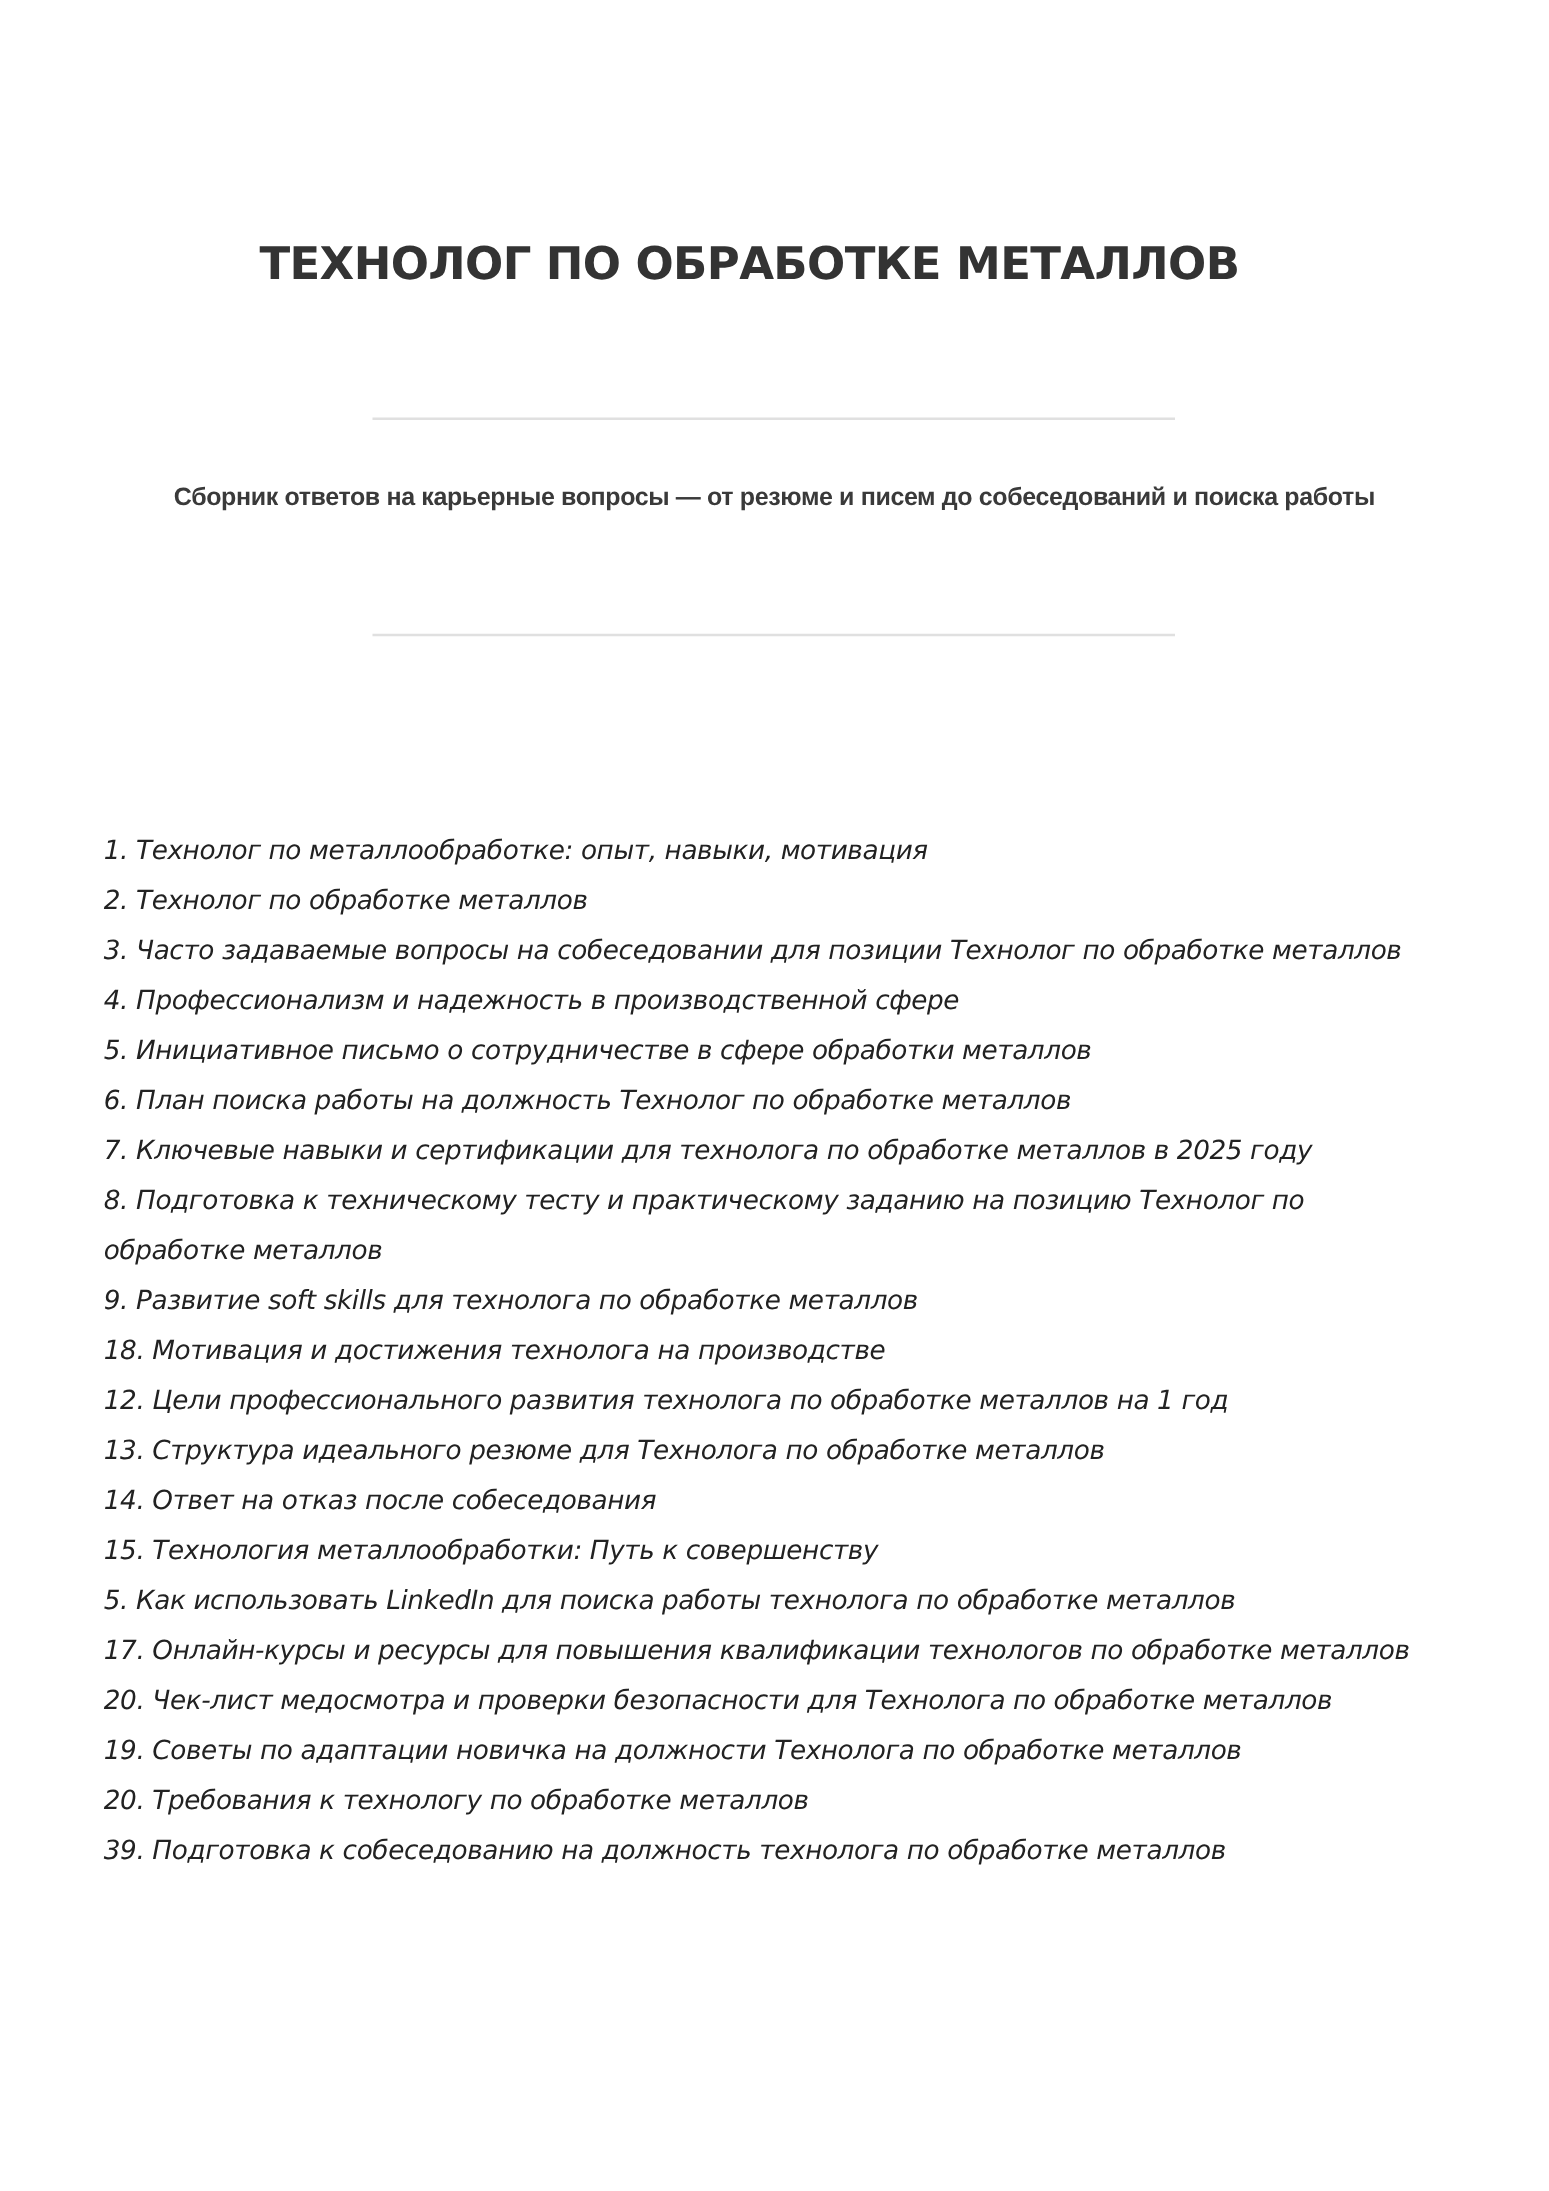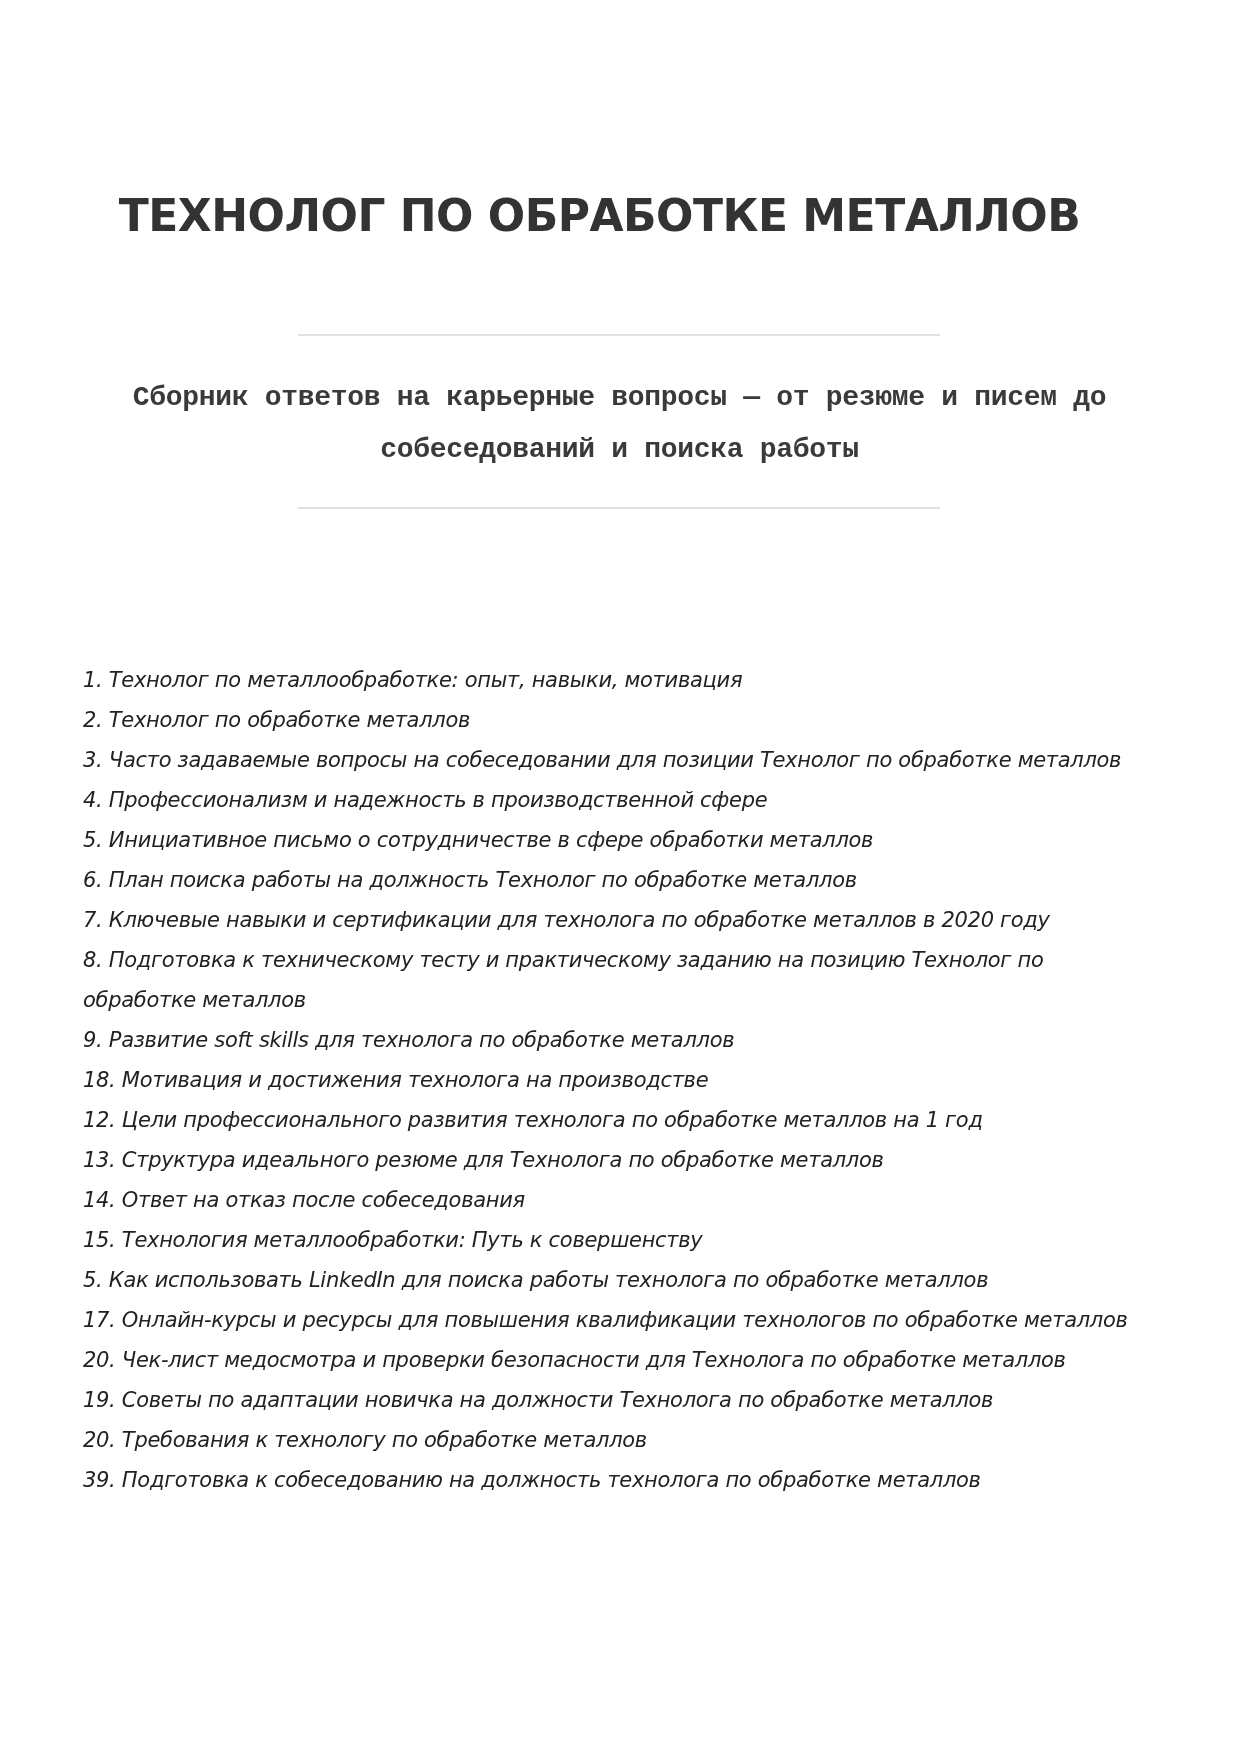--- a/index.html
+++ b/index.html
@@ -16,44 +16,44 @@
       color: #333333;
     }
     .title {
       position: absolute;
       top: 190px;
       left: 0;
       width: 1199px;
       text-align: center;
       font-family: "DejaVu Sans", sans-serif;
       font-weight: bold;
-      font-size: 44px;
+      font-size: 36px;
       letter-spacing: -0.5px;
       color: #333333;
       line-height: 1.2;
       margin: 0;
     }
     .divider {
       position: absolute;
       left: 298px;
       width: 642px;
       height: 2px;
       background: #e0e0e0;
     }
     .divider.top { top: 334px; }
     .divider.bottom { top: 507px; }
     .subtitle {
       position: absolute;
       top: 372px;
       left: 100px;
       width: 1039px;
       text-align: center;
-      font-family: Liberation Mono, monospace;
+      font-family: Liberation Sans, sans-serif;
       font-weight: bold;
-      font-size: 28px;
+      font-size: 20px;
       line-height: 52px;
       color: #3a3a3a;
       letter-spacing: -0.3px;
       margin: 0;
     }
     .toc {
       position: absolute;
       top: 660px;
       left: 83px;
       width: 1060px;
@@ -83,21 +83,21 @@
 
 <div class="divider bottom"></div>
 
 <ol class="toc">
   <li>1. Технолог по металлообработке: опыт, навыки, мотивация</li>
   <li>2. Технолог по обработке металлов</li>
   <li>3. Часто задаваемые вопросы на собеседовании для позиции Технолог по обработке металлов</li>
   <li>4. Профессионализм и надежность в производственной сфере</li>
   <li>5. Инициативное письмо о сотрудничестве в сфере обработки металлов</li>
   <li>6. План поиска работы на должность Технолог по обработке металлов</li>
-  <li>7. Ключевые навыки и сертификации для технолога по обработке металлов в 2020 году</li>
+  <li>7. Ключевые навыки и сертификации для технолога по обработке металлов в 2025 году</li>
   <li>8. Подготовка к техническому тесту и практическому заданию на позицию Технолог по обработке металлов</li>
   <li>9. Развитие soft skills для технолога по обработке металлов</li>
   <li>18. Мотивация и достижения технолога на производстве</li>
   <li>12. Цели профессионального развития технолога по обработке металлов на 1 год</li>
   <li>13. Структура идеального резюме для Технолога по обработке металлов</li>
   <li>14. Ответ на отказ после собеседования</li>
   <li>15. Технология металлообработки: Путь к совершенству</li>
   <li>5. Как использовать LinkedIn для поиска работы технолога по обработке металлов</li>
   <li>17. Онлайн-курсы и ресурсы для повышения квалификации технологов по обработке металлов</li>
   <li>20. Чек-лист медосмотра и проверки безопасности для Технолога по обработке металлов</li>

